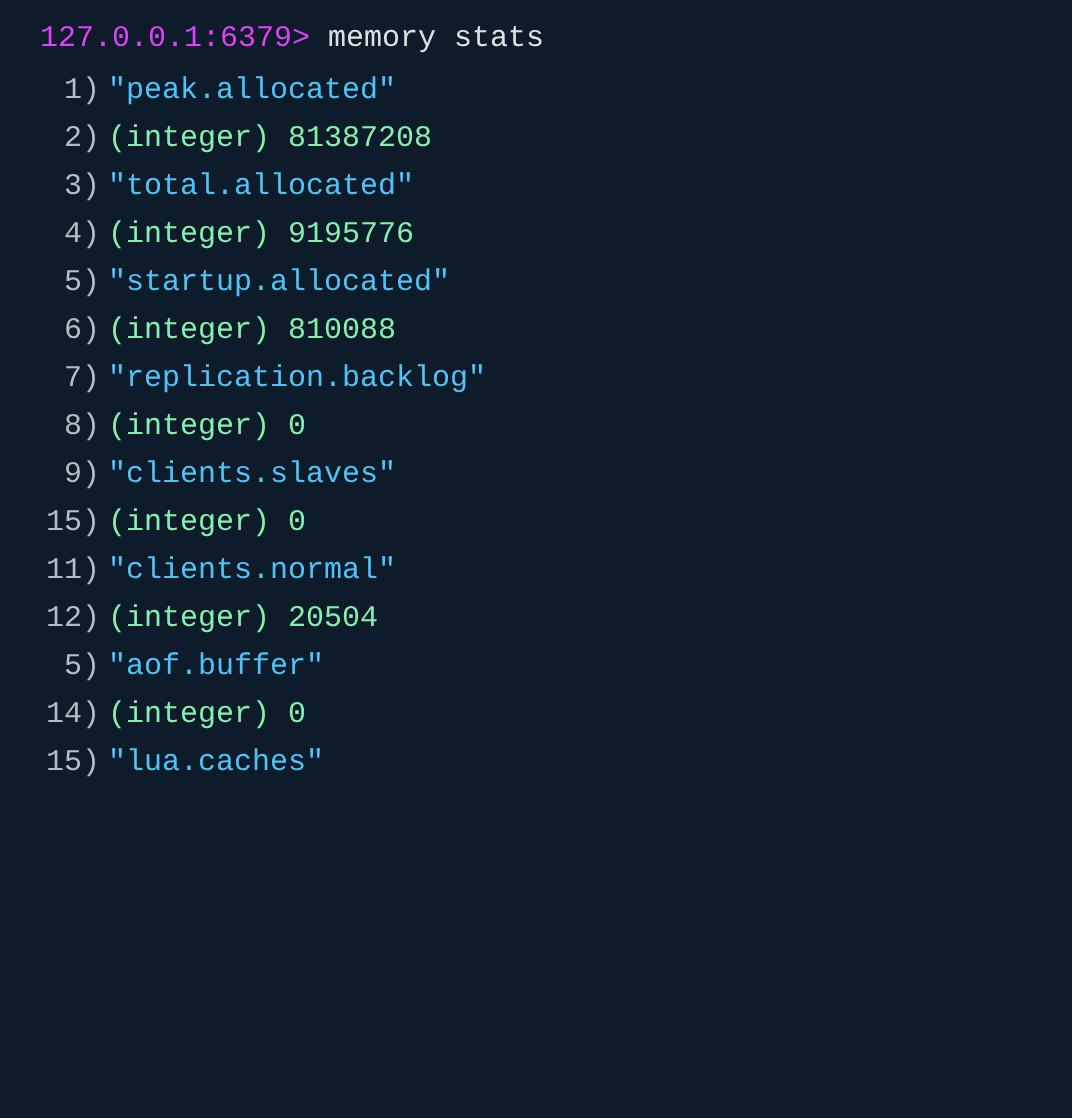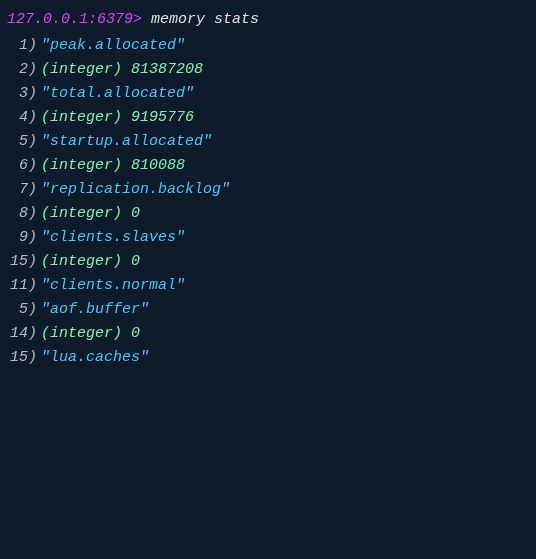--- a/index.html
+++ b/index.html
@@ -15,22 +15,21 @@
       font-family: 'Courier New', Courier, monospace;
       font-size: 15px;
       line-height: 1.6;
       overflow: hidden;
     }
 
     .terminal {
       width: 536px;
       height: 559px;
       background-color: #0d1b2a;
-      padding: 8px 7px;
-      font-style: italic;
+      padding: 8px 20px;
     }
 
     .prompt-line {
       display: flex;
       flex-direction: row;
       flex-wrap: nowrap;
       margin-bottom: 2px;
     }
 
     .prompt-host {
@@ -79,17 +78,18 @@
       <div class="output-line"><span class="line-number">2)</span><span class="line-integer-value">(integer) 81387208</span></div>
       <div class="output-line"><span class="line-number">3)</span><span class="line-string">"total.allocated"</span></div>
       <div class="output-line"><span class="line-number">4)</span><span class="line-integer-value">(integer) 9195776</span></div>
       <div class="output-line"><span class="line-number">5)</span><span class="line-string">"startup.allocated"</span></div>
       <div class="output-line"><span class="line-number">6)</span><span class="line-integer-value">(integer) 810088</span></div>
       <div class="output-line"><span class="line-number">7)</span><span class="line-string">"replication.backlog"</span></div>
       <div class="output-line"><span class="line-number">8)</span><span class="line-integer-value">(integer) 0</span></div>
       <div class="output-line"><span class="line-number">9)</span><span class="line-string">"clients.slaves"</span></div>
       <div class="output-line"><span class="line-number">15)</span><span class="line-integer-value">(integer) 0</span></div>
       <div class="output-line"><span class="line-number">11)</span><span class="line-string">"clients.normal"</span></div>
+      <div class="output-line"><span class="line-number">12)</span><span class="line-integer-value">(integer) 20504</span></div>
       <div class="output-line"><span class="line-number">5)</span><span class="line-string">"aof.buffer"</span></div>
       <div class="output-line"><span class="line-number">14)</span><span class="line-integer-value">(integer) 0</span></div>
       <div class="output-line"><span class="line-number">15)</span><span class="line-string">"lua.caches"</span></div>
     </div>
 </div>
 
 </body></html>

